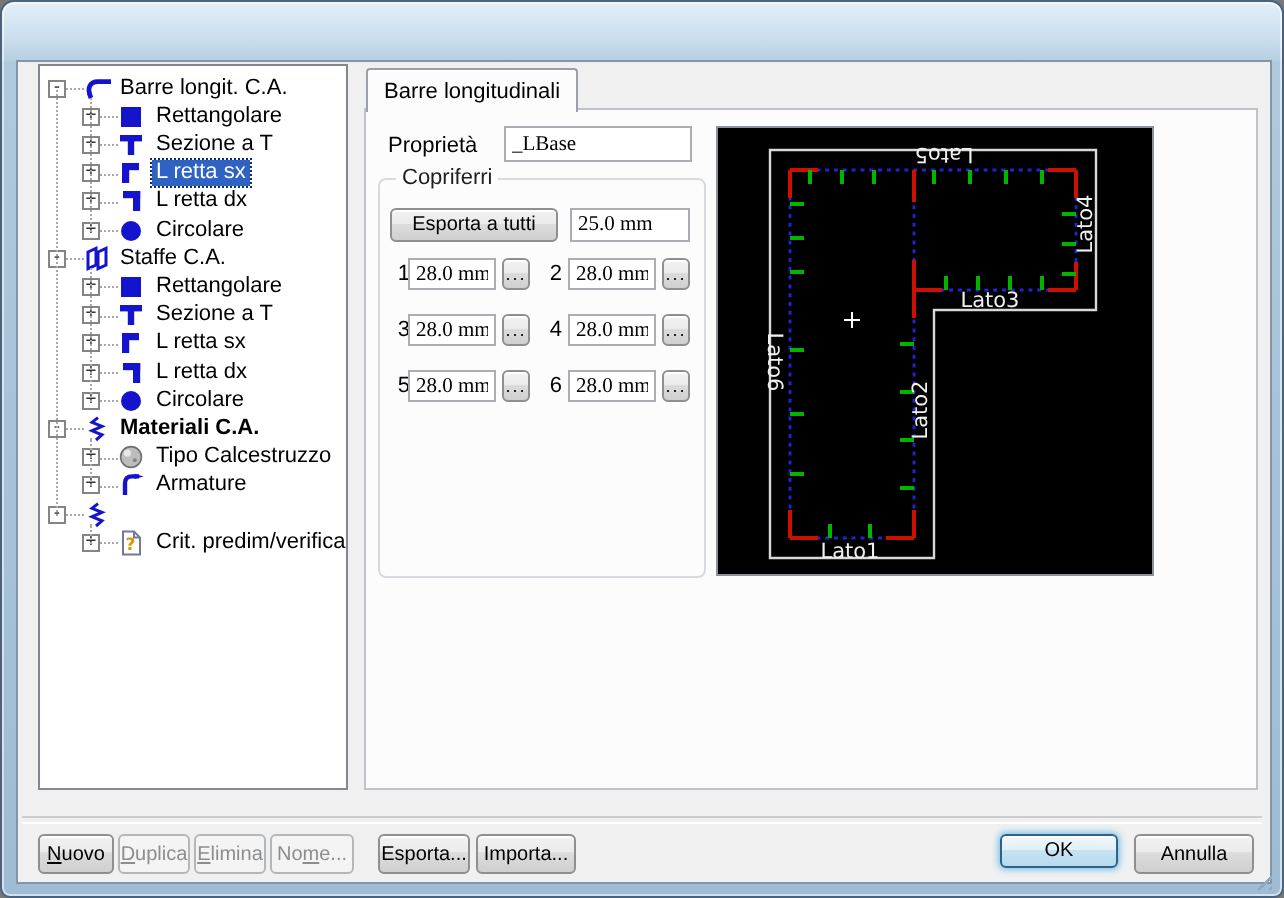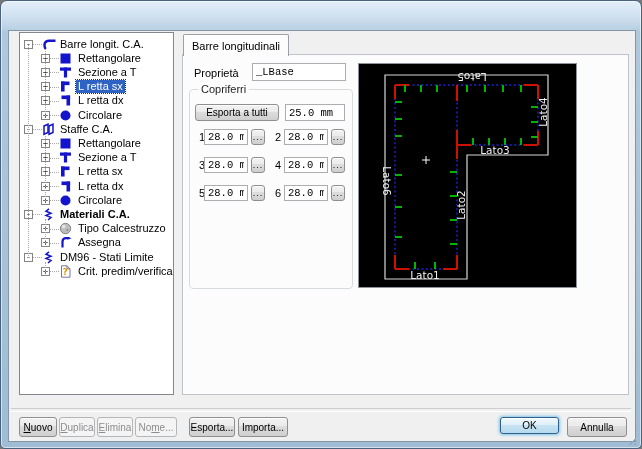--- a/index.html
+++ b/index.html
@@ -35,21 +35,21 @@
   .trow .tlabel{position:absolute;top:0px;white-space:nowrap;padding:0 2px;line-height:13px;}
   .trow .tlabel.selected{background:#2E63C4;color:#fff;outline:1px dotted #10306B;}
   .guide{position:absolute;width:0;border-left:1px dotted #A8A8A8;}
   .stub{position:absolute;height:0;border-top:1px dotted #A8A8A8;}
   
   #tab-page{left:181px;top:53px;width:447px;height:341px;background:#FCFCFC;border:1px solid #BEC3C9;box-sizing:border-box;}
   #tab-sel{left:182px;top:33px;height:21px;background:#FCFCFC;border:1px solid #9BA0A8;border-bottom:none;border-radius:2px 2px 0 0;
     font-size:11px;padding:0 8px;display:flex;align-items:center;z-index:3;box-shadow:inset 0 1px 0 #fff;}
   .lbl{font-size:11px;color:#000;}
   .field{background:#fff;border:1px solid #ABADB3;box-sizing:border-box;font-size:10.5px;
-    font-family:Liberation Mono, monospace;padding:0 3px;color:#000;}
+    font-family:Liberation Serif, serif;padding:0 3px;color:#000;}
   input.field{outline:none;}
   
   #copriferri-box{left:188px;top:88px;width:164px;height:200px;border:1px solid #D7DBDF;border-radius:4px;box-sizing:border-box;}
   #copriferri-title{left:197px;top:82px;background:#FCFCFC;padding:0 3px;font-size:11px;color:#1F1F1F;}
   
   .btn{box-sizing:border-box;border:1px solid #8E8F8F;border-radius:3px;font-size:10px;color:#000;
     display:flex;align-items:center;justify-content:center;cursor:default;white-space:nowrap;
     background:linear-gradient(180deg,#F2F2F2 0%,#EBEBEB 45%,#DDDDDD 46%,#CFCFCF 100%);
     box-shadow:inset 0 1px 0 rgba(255,255,255,.85);}
   .btn.disabled{color:#8D8D8D;border-color:#B4B7BA;background:#F4F4F4;box-shadow:none;}
@@ -197,29 +197,28 @@
               </svg></span>
             <span class="tlabel" style="left: 56px;">Tipo Calcestruzzo</span>
           </div>
           <div class="trow" style="top: 203.3px;">
             <span class="stub" style="left: 30px; top: 6.5px; width: 9px;"></span>
             <span class="toggle" style="left: 21px;">+</span>
             <span class="ticon" style="left: 39px;"><svg width="14" height="13" viewBox="0 0 14 13" xmlns="http://www.w3.org/2000/svg">
                 <path d="M3.5,11.5 L3.5,5.5 Q3.5,2.2 7,2.2 L10.5,2.2" fill="none" stroke="#1414CC" stroke-width="2.2"></path>
                 <path d="M8.2,3.5 L12.8,2.2 L8.2,0.9 Z" fill="#1414CC"></path>
               </svg></span>
-            <span class="tlabel" style="left: 56px;">Assegna</span>
+            <span class="tlabel" style="left: 56px;">Armature</span>
           </div>
           <div class="trow" style="top: 217.5px;">
             <span class="stub" style="left: 13px; top: 6.5px; width: 9px;"></span>
             <span class="toggle" style="left: 4px;">-</span>
             <span class="ticon" style="left: 22px;"><svg width="14" height="13" viewBox="0 0 14 13" xmlns="http://www.w3.org/2000/svg">
                 <path d="M7,0.8 L4,3.2 L9,5.2 L4,7.4 L9,9.4 L6,12" fill="none" stroke="#1414CC" stroke-width="1.5"></path>
               </svg></span>
-            <span class="tlabel" style="left: 38px;">DM96 - Stati Limite</span>
           </div>
           <div class="trow" style="top: 231.7px;">
             <span class="stub" style="left: 30px; top: 6.5px; width: 9px;"></span>
             <span class="toggle" style="left: 21px;">+</span>
             <span class="ticon" style="left: 39px;"><svg width="14" height="13" viewBox="0 0 14 13" xmlns="http://www.w3.org/2000/svg">
                 <path d="M2.5,0.8 L8,0.8 L11,3.8 L11,12.2 L2.5,12.2 Z" fill="#fff" stroke="#76769A" stroke-width="1"></path>
                 <path d="M8,0.8 L8,3.8 L11,3.8" fill="none" stroke="#76769A" stroke-width="1"></path>
                 <text x="3.8" y="10.2" font-size="8.5" font-weight="bold" fill="#D99800" font-family="DejaVu Sans, sans-serif">?</text>
               </svg></span>
             <span class="tlabel" style="left: 56px;">Crit. predim/verifica</span>

